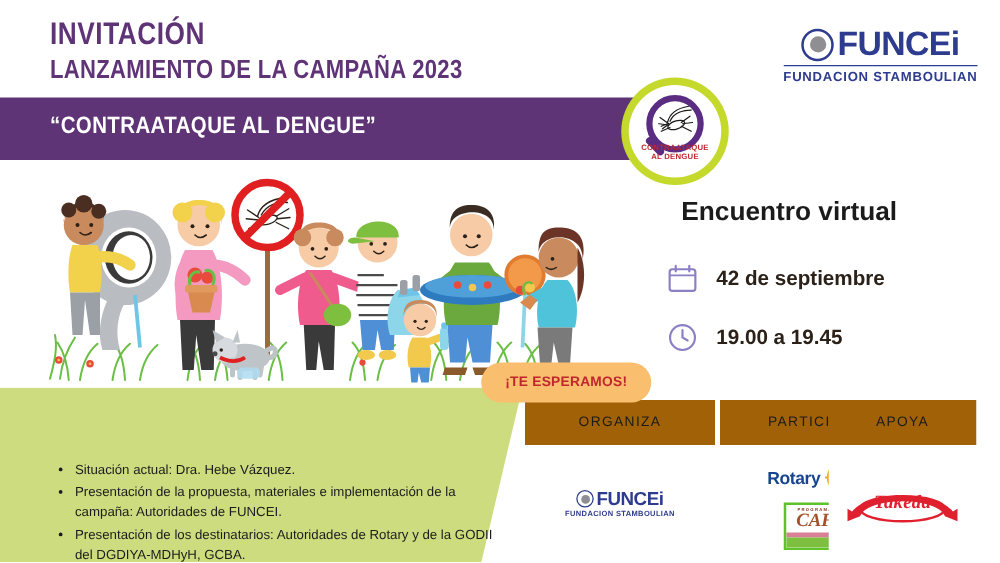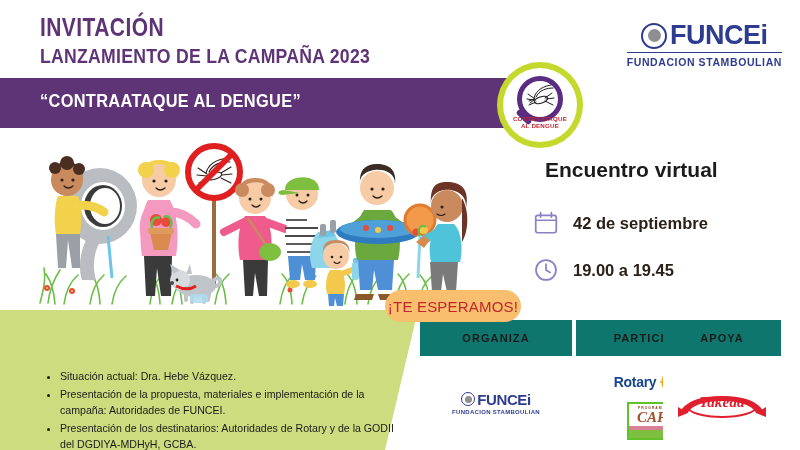--- a/index.html
+++ b/index.html
@@ -92,28 +92,28 @@
   .bullets li{
     font-size:10.6px;color:#1b1b1b;line-height:1.52;margin-bottom:2px;
   }
   .bullets ul{margin:0;padding-left:14px;}
 
   
   .espera{
     position:absolute;left:385px;top:290px;width:136px;height:32px;
     background:#F9BE6E;border-radius:16px;z-index:7;
     display:flex;align-items:center;justify-content:center;
-    font-size:15px;font-weight:normal;color:#C0272D;letter-spacing:.2px;
+    font-size:11px;font-weight:bold;color:#C0272D;letter-spacing:.2px;
   }
 
   
   .sp-col{position:absolute;top:320px;height:130px;}
   .sp-head{
-    height:36px;background:#0f766e;display:flex;align-items:center;justify-content:center;
-    font-size:11px;font-weight:bold;color:#1b1b1b;letter-spacing:1.1px;
+    height:36px;background:#a16207;display:flex;align-items:center;justify-content:center;
+    font-size:11px;font-weight:normal;color:#1b1b1b;letter-spacing:1.1px;
   }
   .sp-body{height:94px;display:flex;flex-direction:column;align-items:center;justify-content:center;gap:3px;background:#fff;}
   .c-org{left:420px;width:152px;}
   .c-par{left:576px;width:152px;}
   .c-apo{left:663px;width:118px;}
 
   
   .fsm-row{display:flex;align-items:center;justify-content:center;gap:2px;}
   .fsm-eye{width:14px;height:14px;border:1.6px solid #2E3C8F;border-radius:50%;
            display:flex;align-items:center;justify-content:center;box-sizing:border-box;}

